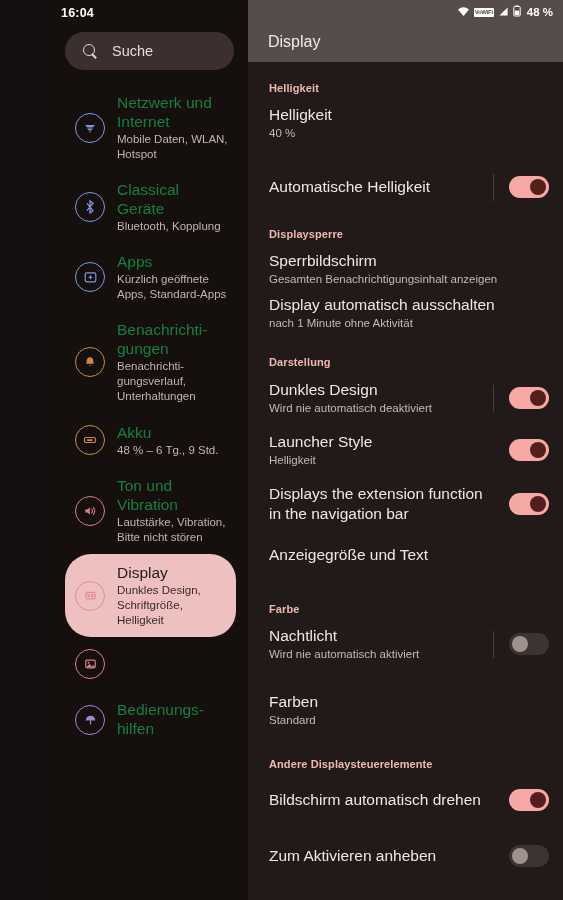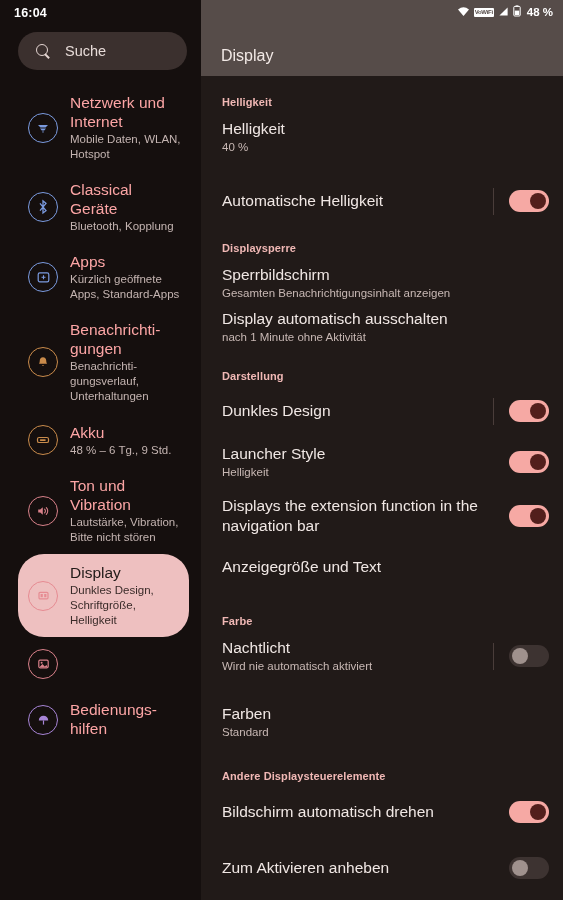--- a/index.html
+++ b/index.html
@@ -2,21 +2,21 @@
 <html><head>
 <meta charset="utf-8">
 <style>
   * { box-sizing: border-box; margin: 0; padding: 0; }
   html, body {
     width: 563px; height: 900px;
     background: #140f0e;
     font-family: "Liberation Sans", sans-serif;
     overflow: hidden;
   }
-  .screen { position: relative; width: 563px; height: 900px; display: flex; overflow: hidden; }
+  .screen { position: relative; width: 563px; height: 900px; display: flex; overflow: hidden; padding-left: 47px; }
 
   
   .sidebar {
     width: 201px; height: 900px;
     background: #150f0e;
     position: relative;
     overflow: hidden;
     flex: 0 0 201px;
   }
   .status-left {
@@ -60,39 +60,39 @@
     width: 30px; height: 30px;
     flex: 0 0 30px;
     margin-left: 10px; margin-right: 12px;
     border-radius: 50%;
     border: 1.4px solid currentColor;
     display: flex; align-items: center; justify-content: center;
     align-self: center;
   }
   .nav-icon svg { display: block; }
   .nav-texts { padding: 9px 0; }
-  .nav-title { font-size: 15.5px; color: #fca5a5; line-height: 19px; }
+  .nav-title { font-size: 15.5px; color: #15803d; line-height: 19px; }
   .nav-sub { font-size: 11.5px; color: #c4b4b1; line-height: 15px; margin-top: 1px; }
   .nav-item.selected .nav-title { color: #211a18; }
   .nav-item.selected .nav-sub { color: #3a2b29; }
 
   .c-blue   { color: #7b9be0; }
   .c-amber  { color: #c98b4b; }
   .c-pink   { color: #e68b92; }
   .c-rose   { color: #d9818a; }
   .c-purple { color: #a784d6; }
 
   
   .main {
     width: 362px; height: 900px; flex: 1 1 auto;
     background: #211a18;
     position: relative; overflow: hidden;
   }
   .main-header {
-    height: 76px; background: #564c49;
+    height: 62px; background: #564c49;
     position: relative;
   }
   .status-right {
     position: absolute; right: 10px; top: 4px;
     display: flex; align-items: center; gap: 4px;
     height: 16px;
   }
   .st-battery-text { color: #fff; font-size: 11.5px; font-weight: bold; margin-left: 2px; }
   .vowifi-box {
     font-size: 6px; font-weight: bold; color: #554b48;
@@ -330,20 +330,21 @@
           <div class="row-title">Display automatisch ausschalten</div>
           <div class="row-sub">nach 1 Minute ohne Aktivität</div>
         </div>
       </div>
 
       <div class="sec-head" style="margin-top:25px">Darstellung</div>
 
       <div class="row" style="margin-top:12px">
         <div class="row-texts">
           <div class="row-title">Dunkles Design</div>
+          <div class="row-sub">Wird nie automatisch deaktiviert</div>
         </div>
         <div class="toggle-wrap">
           <span class="divider-v"></span>
           <span class="toggle on">
               <span class="knob"></span>
             </span>
         </div>
       </div>
 
       <div class="row" style="margin-top:16px">

